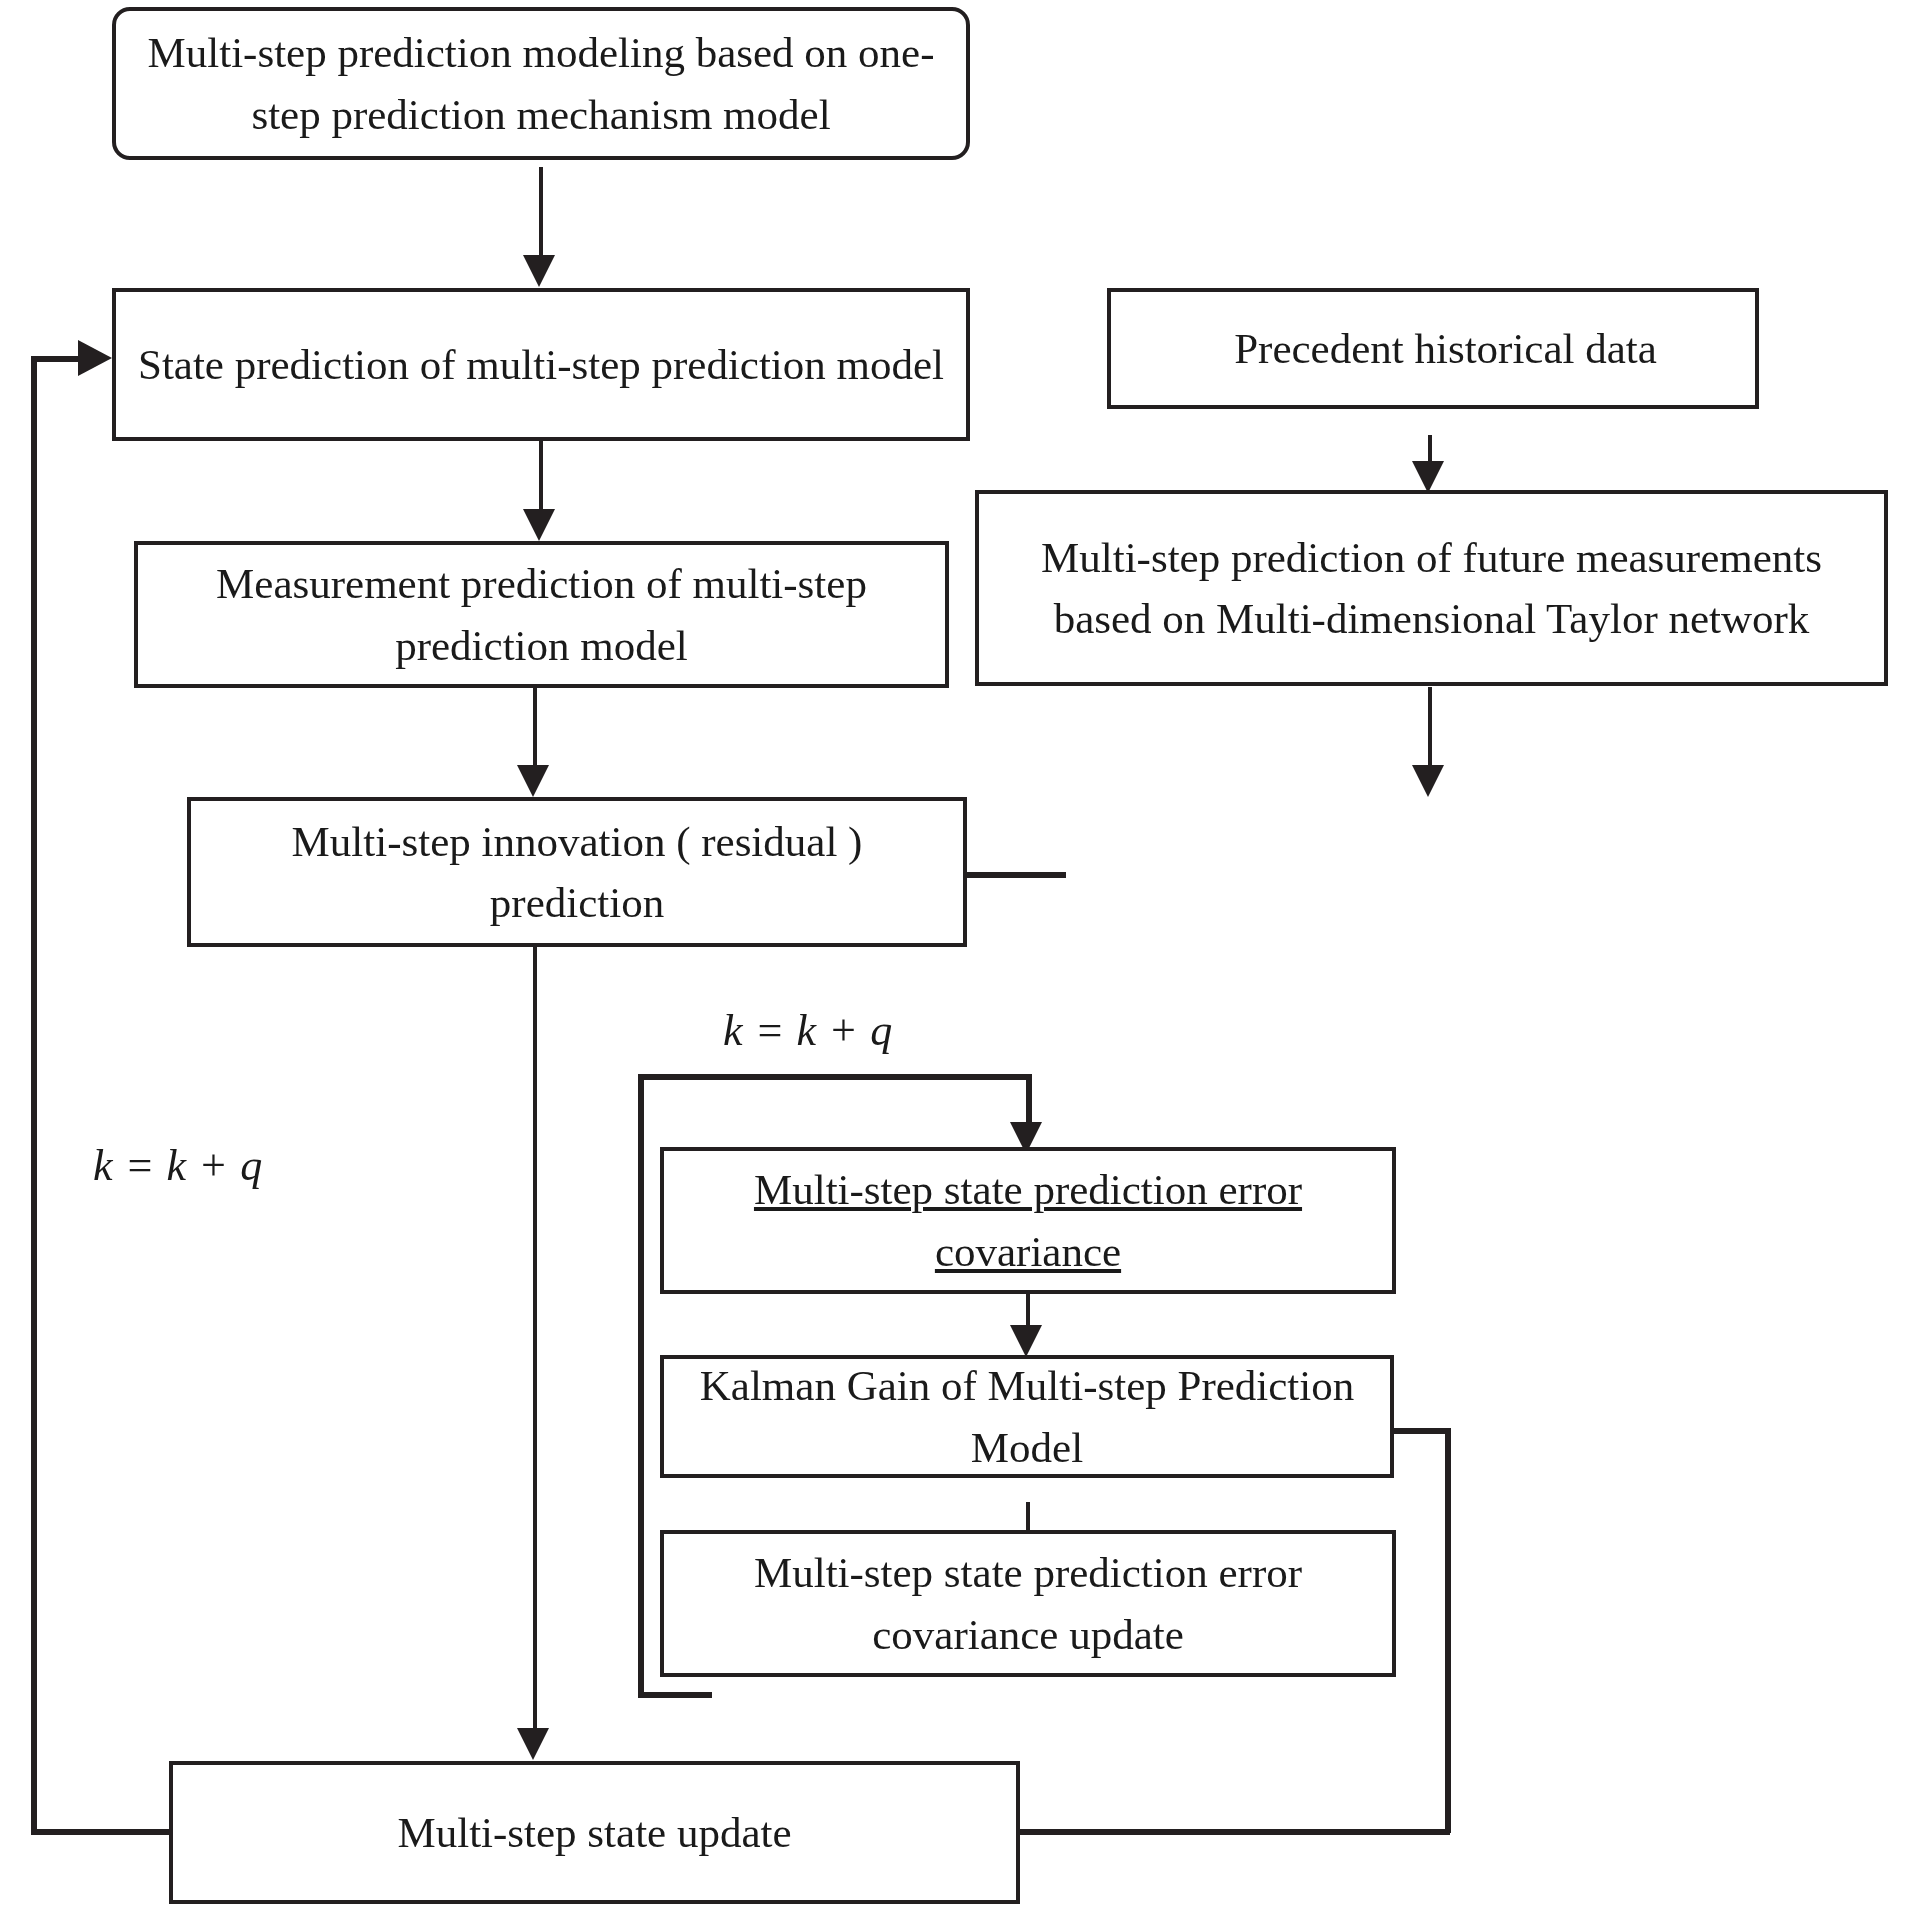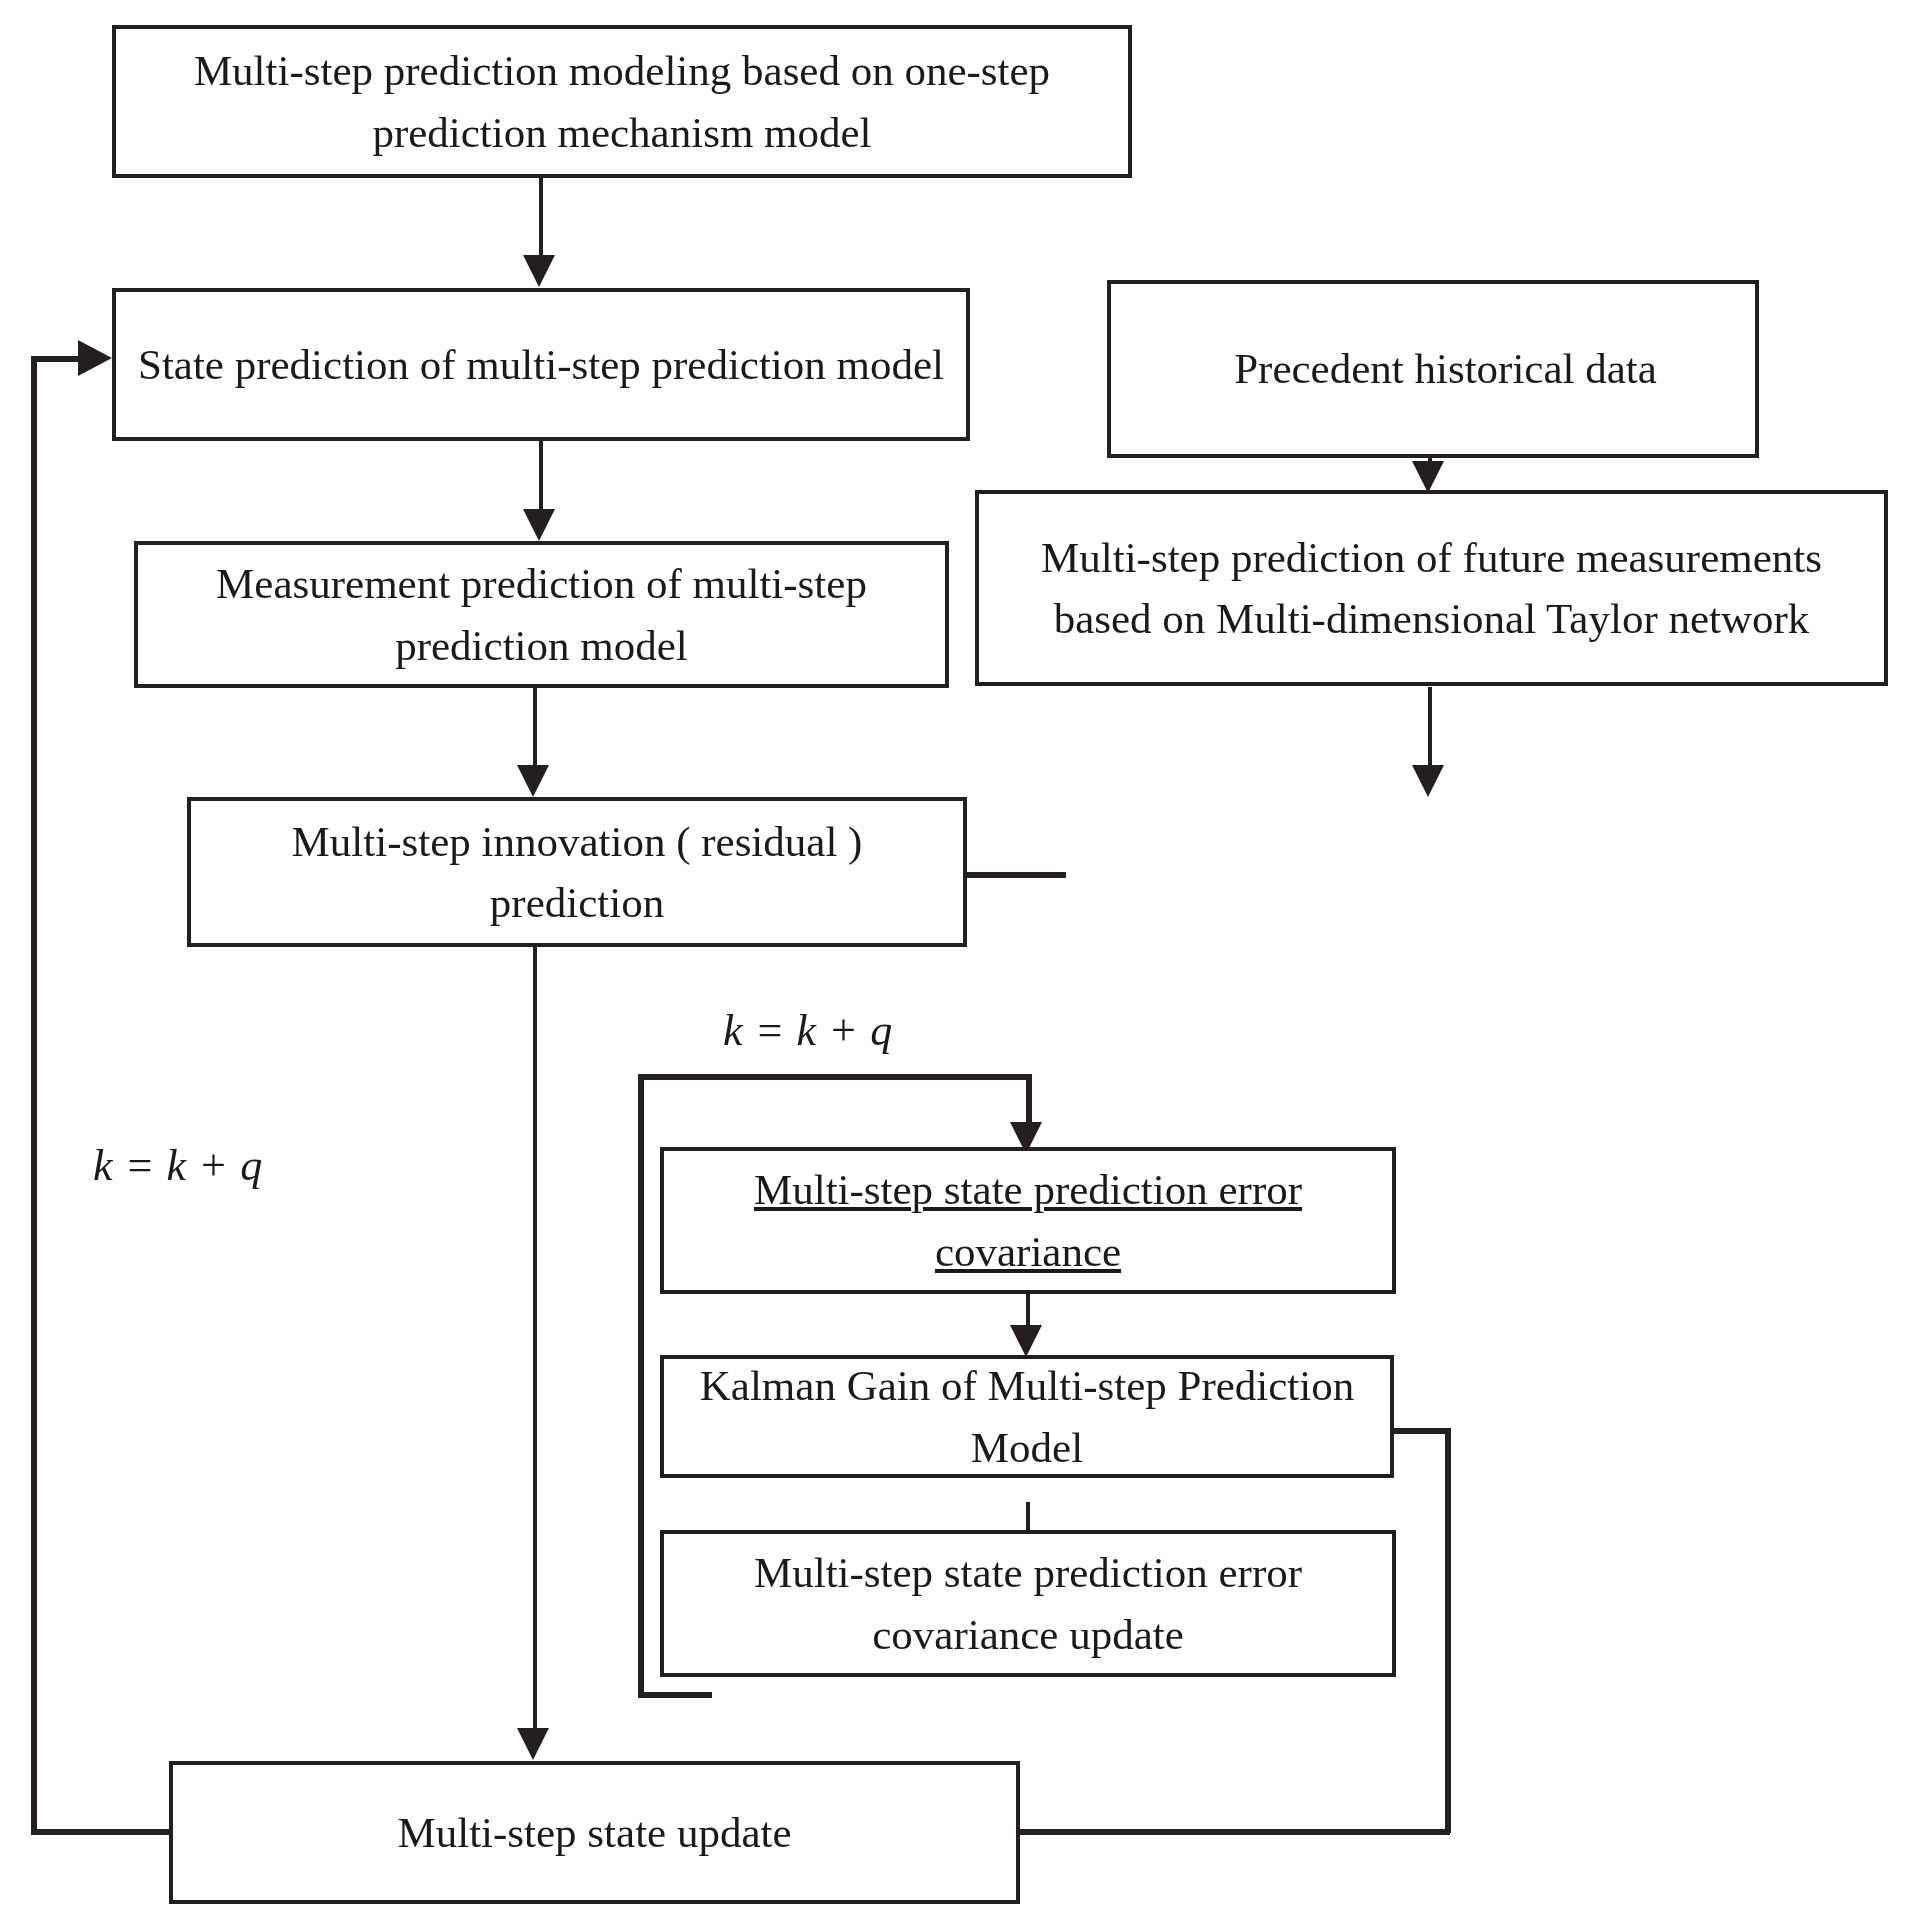--- a/index.html
+++ b/index.html
@@ -59,37 +59,37 @@
     border-bottom:18.4px solid transparent;
     border-left:34px solid #231f20;
     z-index:2;
   }
 </style>
 </head>
 <body>
 
 <div id="stage">
 
-  <div class="box" style="left:112px;top:25px;width:1020px;height:153px;">
+  <div class="box" style="left:112px;top:7px;width:858px;height:153px;border-radius:18px;">
     <span class="txt">Multi-step prediction modeling based on one-step prediction mechanism model</span>
   </div>
 
   <div class="box" style="left:112px;top:288px;width:858px;height:153px;">
     <span class="txt">State prediction of multi-step prediction model</span>
   </div>
 
   <div class="box" style="left:126px;top:541px;width:815px;height:147px;margin-left:8px;">
     <span class="txt">Measurement prediction of multi-step prediction model</span>
   </div>
 
   <div class="box" style="left:145px;top:797px;width:780px;height:150px;margin-left:42px;">
     <span class="txt">Multi-step innovation ( residual ) prediction</span>
   </div>
 
-  <div class="box" style="left:1107px;top:280px;width:652px;height:178px;padding-left:36px;">
+  <div class="box" style="left:1107px;top:288px;width:652px;height:121px;padding-left:36px;">
     <span class="txt">Precedent historical data</span>
   </div>
 
   <div class="box" style="left:975px;top:490px;width:913px;height:196px;">
     <span class="txt">Multi-step prediction of future measurements based on Multi-dimensional Taylor network</span>
   </div>
 
 
   <div class="box" style="left:660px;top:1147px;width:736px;height:147px;text-decoration:underline;">
     <span class="txt">Multi-step state prediction error covariance</span>

